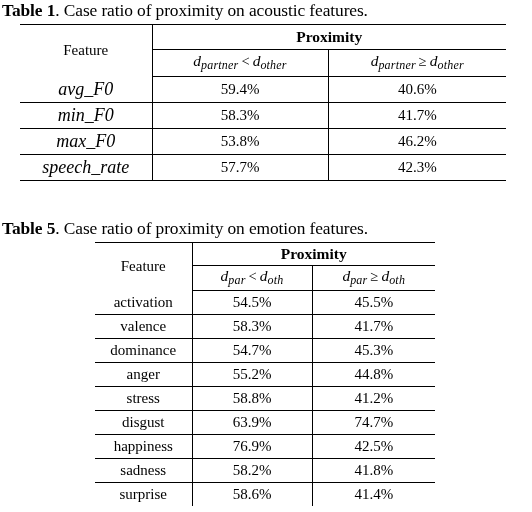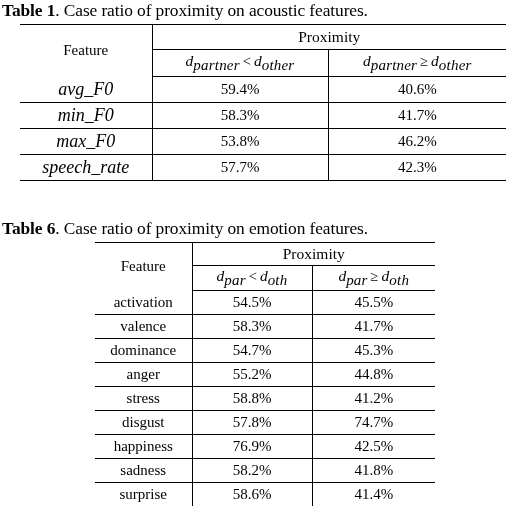--- a/index.html
+++ b/index.html
@@ -103,30 +103,30 @@
   #table-2 .feat-cell   { font-style: normal; font-size: 15px; }
 
   
   .math {
     font-family: "Liberation Serif", "DejaVu Serif", serif;
     font-style: italic;
     font-size: 15.5px;
     white-space: nowrap;
   }
   .math .sub {
-    font-size: 15px;
+    font-size: 12px;
     vertical-align: -0.26em;
     letter-spacing: 0.2px;
   }
   .math .rel {
     font-style: normal;
     padding: 0 3px;
     font-size: 14.5px;
   }
-  .prox-label { font-style: normal; font-size: 15.5px; }
+  .prox-label { font-style: normal; font-size: 15.5px; font-weight: bold; }
   .feature-label { font-style: normal; font-size: 15px; }
 </style>
 </head>
 <body>
 
 <div class="page">
 
   <div class="caption" id="caption-1">
     <span class="cap-label">Table 1</span><span class="cap-text">. Case ratio of proximity on acoustic features.</span>
   </div>
@@ -176,21 +176,21 @@
       </tr>
       <tr>
         <td class="feat-cell rule-bottom">speech_rate</td>
         <td class="rule-bottom vline-l">57.7%</td>
         <td class="rule-bottom vline-l">42.3%</td>
       </tr>
     </tbody>
   </table>
 
   <div class="caption" id="caption-2">
-    <span class="cap-label">Table 6</span><span class="cap-text">. Case ratio of proximity on emotion features.</span>
+    <span class="cap-label">Table 5</span><span class="cap-text">. Case ratio of proximity on emotion features.</span>
   </div>
 
   <table class="ltab" id="table-2">
     <colgroup>
       <col class="col-feature">
         <col class="col-a">
         <col class="col-b">
     </colgroup>
     <tbody>
       <tr>
@@ -234,21 +234,21 @@
         <td class="rule-bottom vline-l">55.2%</td>
         <td class="rule-bottom vline-l">44.8%</td>
       </tr>
       <tr>
         <td class="feat-cell rule-bottom">stress</td>
         <td class="rule-bottom vline-l">58.8%</td>
         <td class="rule-bottom vline-l">41.2%</td>
       </tr>
       <tr>
         <td class="feat-cell rule-bottom">disgust</td>
-        <td class="rule-bottom vline-l">57.8%</td>
+        <td class="rule-bottom vline-l">63.9%</td>
         <td class="rule-bottom vline-l">74.7%</td>
       </tr>
       <tr>
         <td class="feat-cell rule-bottom">happiness</td>
         <td class="rule-bottom vline-l">76.9%</td>
         <td class="rule-bottom vline-l">42.5%</td>
       </tr>
       <tr>
         <td class="feat-cell rule-bottom">sadness</td>
         <td class="rule-bottom vline-l">58.2%</td>

